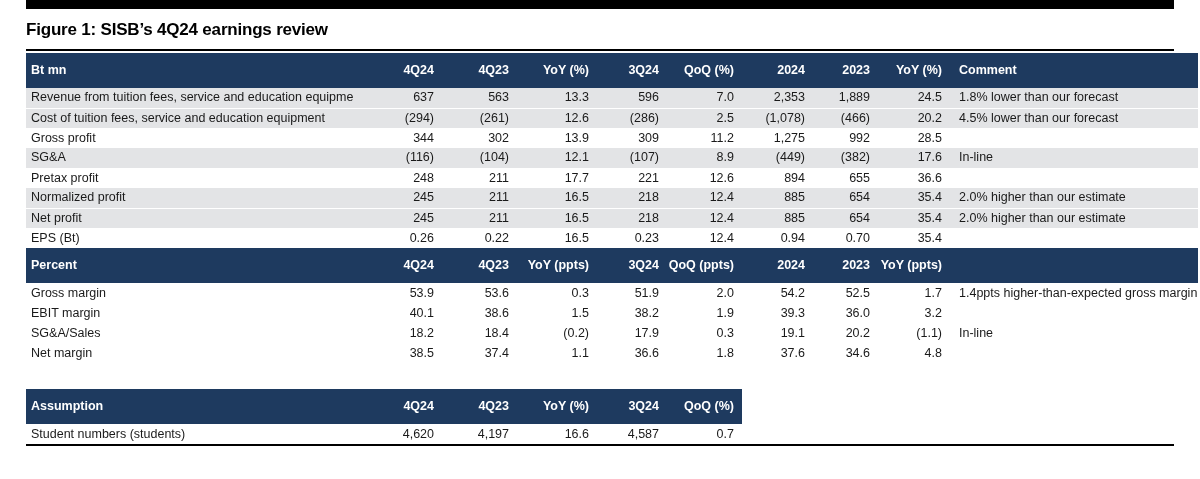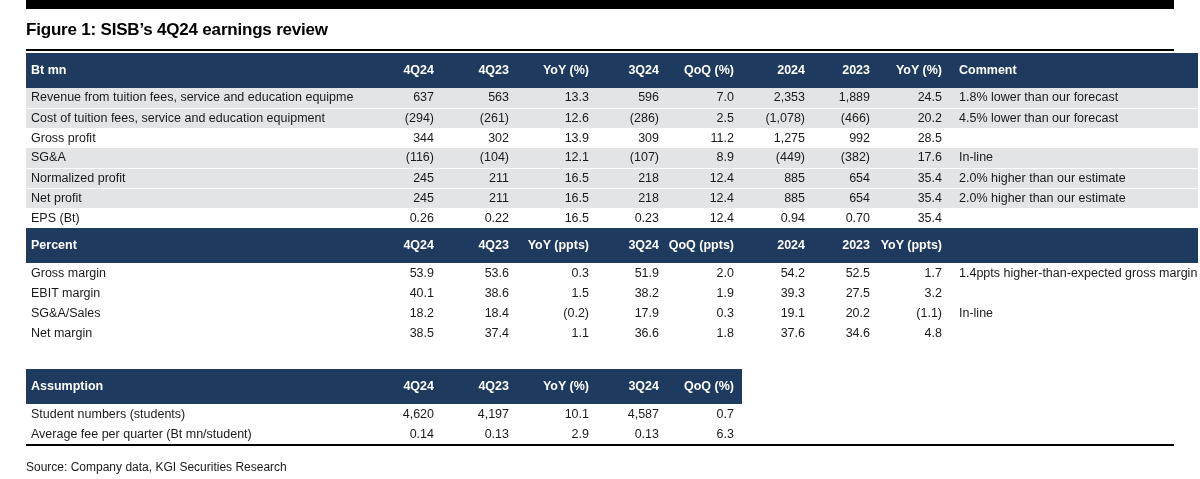--- a/index.html
+++ b/index.html
@@ -118,20 +118,32 @@
           <td class="">(116)</td>
           <td class="">(104)</td>
           <td class="">12.1</td>
           <td class="">(107)</td>
           <td class="">8.9</td>
           <td class="">(449)</td>
           <td class="">(382)</td>
           <td class="">17.6</td>
           <td class="comment">In-line</td>
         </tr>
+        <tr class="">
+          <td class="first">Pretax profit</td>
+          <td class="">248</td>
+          <td class="">211</td>
+          <td class="">17.7</td>
+          <td class="">221</td>
+          <td class="">12.6</td>
+          <td class="">894</td>
+          <td class="">655</td>
+          <td class="">36.6</td>
+          <td class="comment"></td>
+        </tr>
         <tr class="shaded">
           <td class="first">Normalized profit</td>
           <td class="">245</td>
           <td class="">211</td>
           <td class="">16.5</td>
           <td class="">218</td>
           <td class="">12.4</td>
           <td class="">885</td>
           <td class="">654</td>
           <td class="">35.4</td>
@@ -204,21 +216,21 @@
           <td class="comment">1.4ppts higher-than-expected gross margin</td>
         </tr>
         <tr class="">
           <td class="first">EBIT margin</td>
           <td class="">40.1</td>
           <td class="">38.6</td>
           <td class="">1.5</td>
           <td class="">38.2</td>
           <td class="">1.9</td>
           <td class="">39.3</td>
-          <td class="">27.5</td>
+          <td class="">36.0</td>
           <td class="">3.2</td>
           <td class="comment"></td>
         </tr>
         <tr class="">
           <td class="first">SG&amp;A/Sales</td>
           <td class="">18.2</td>
           <td class="">18.4</td>
           <td class="">(0.2)</td>
           <td class="">17.9</td>
           <td class="">0.3</td>
@@ -261,30 +273,21 @@
           <th class="">YoY (%)</th>
           <th class="">3Q24</th>
           <th class="">QoQ (%)</th>
         </tr>
       </thead>
       <tbody>
         <tr class="">
           <td class="first">Student numbers (students)</td>
           <td class="">4,620</td>
           <td class="">4,197</td>
-          <td class="">10.1</td>
+          <td class="">16.6</td>
           <td class="">4,587</td>
           <td class="">0.7</td>
-        </tr>
-        <tr class="">
-          <td class="first">Average fee per quarter (Bt mn/student)</td>
-          <td class="">0.14</td>
-          <td class="">0.13</td>
-          <td class="">2.9</td>
-          <td class="">0.13</td>
-          <td class="">6.3</td>
         </tr>
       </tbody>
     </table>
   <div class="bottom-rule"></div>
 
-  <div class="source">Source: Company data, KGI Securities Research</div>
 </div>
 
 </body></html>

